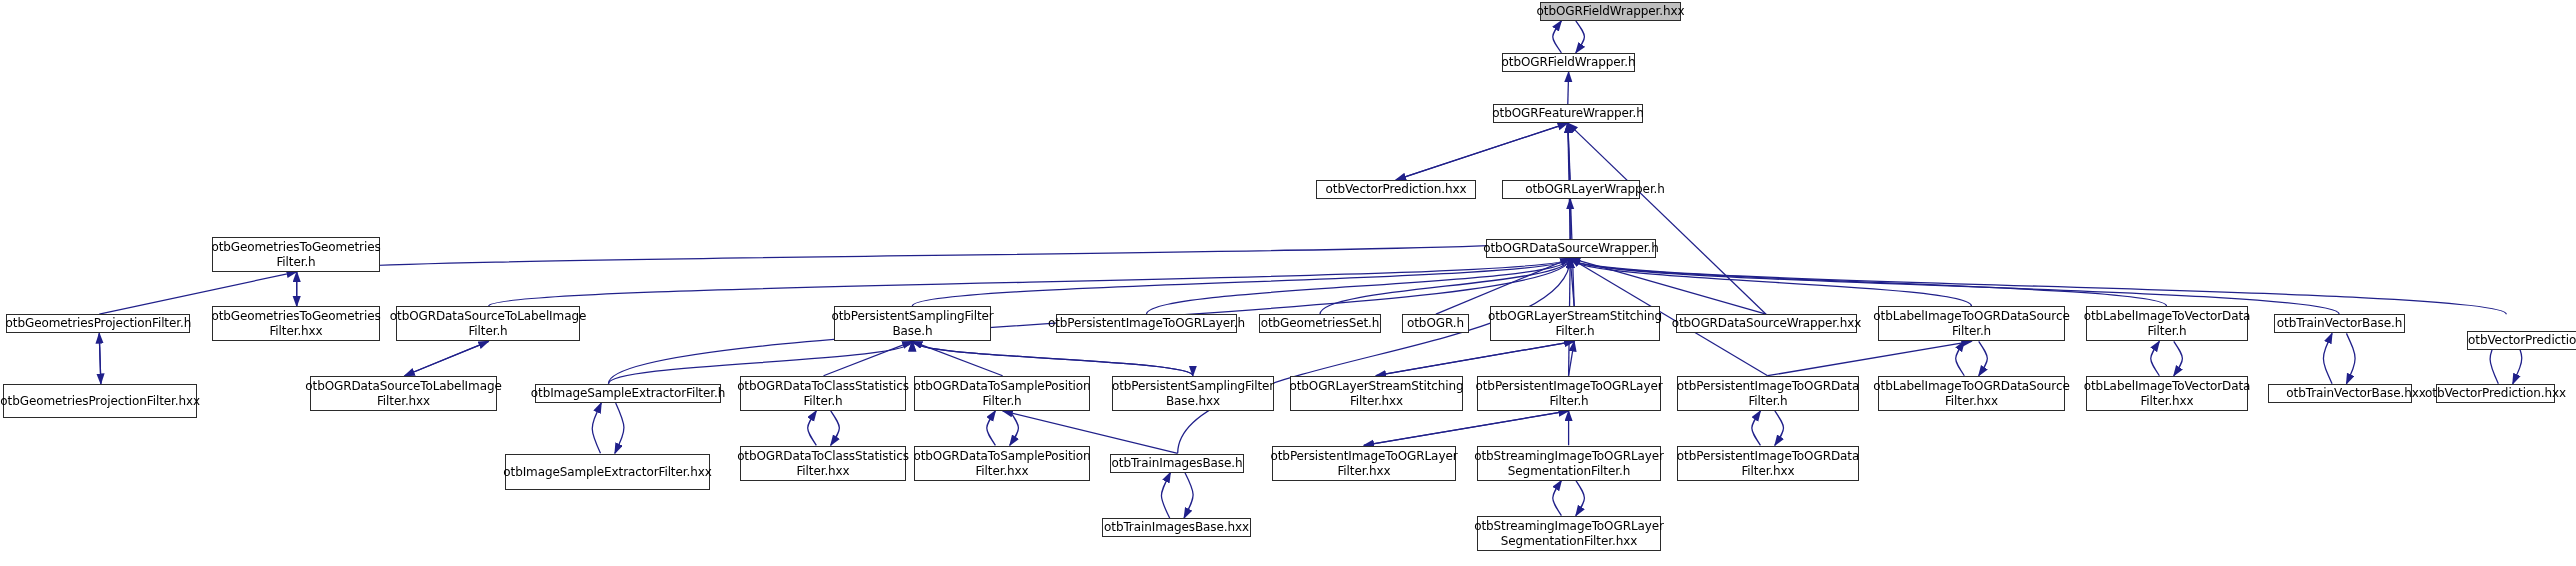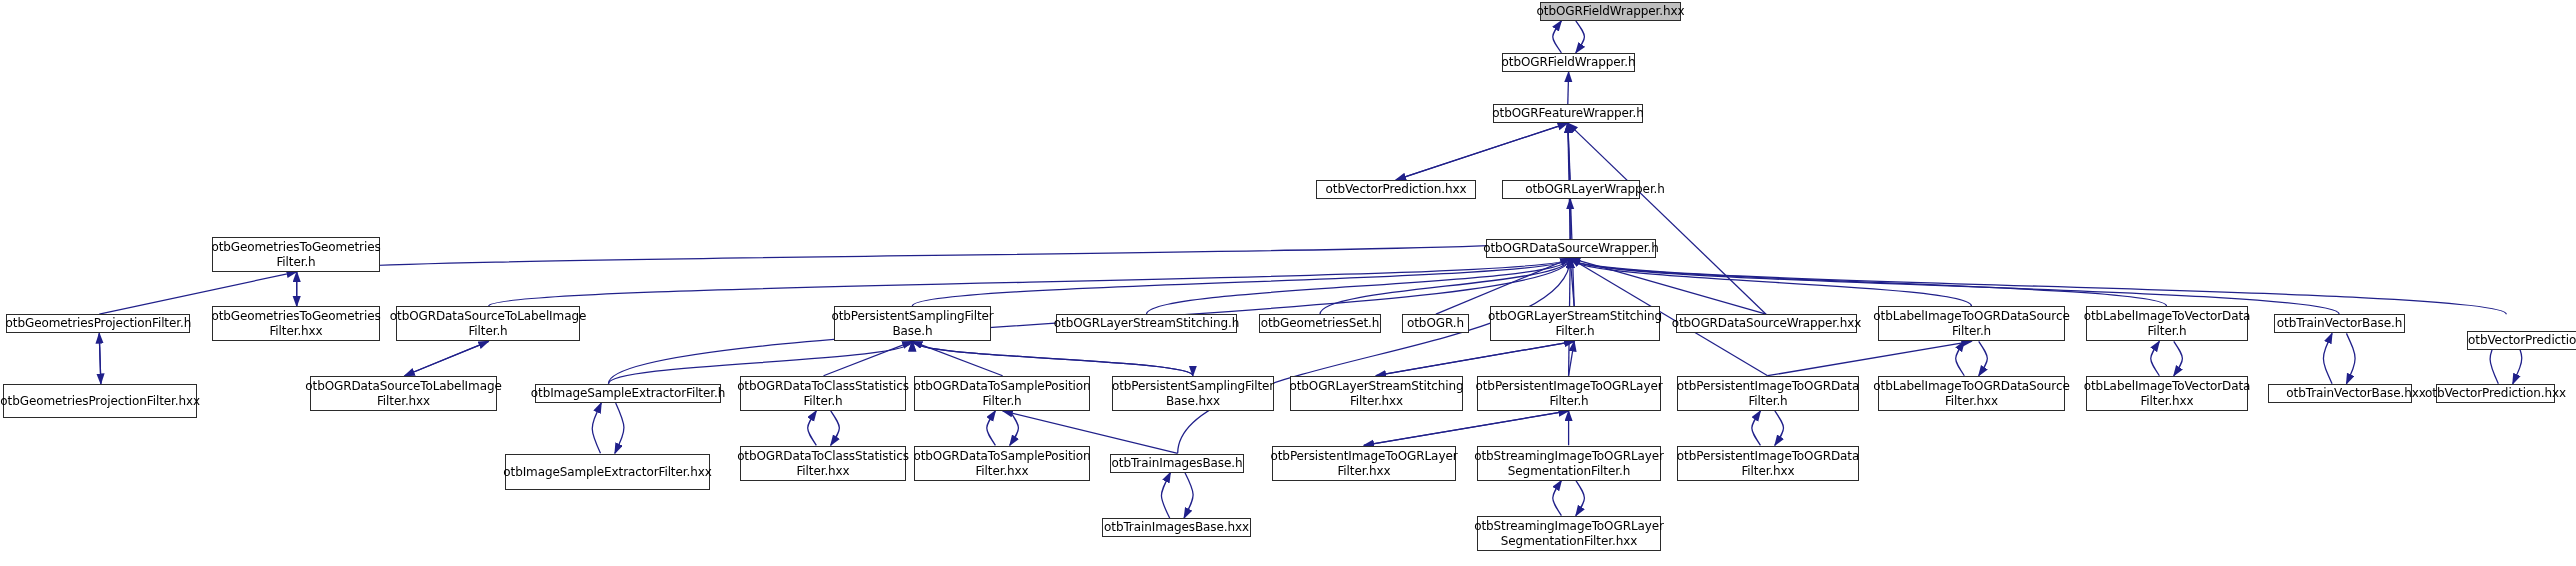--- a/index.html
+++ b/index.html
@@ -132,21 +132,21 @@
       <div class="node" style="left: 1486px; top: 239px; width: 170px; height: 19px;">otbOGRDataSourceWrapper.h</div>
       <div class="node" style="left: 212px; top: 237px; width: 168px; height: 35px;">otbGeometriesToGeometries
 Filter.h</div>
       <div class="node" style="left: 6.4px; top: 314px; width: 184px; height: 19px;">otbGeometriesProjectionFilter.h</div>
       <div class="node" style="left: 212px; top: 306px; width: 168px; height: 35px;">otbGeometriesToGeometries
 Filter.hxx</div>
       <div class="node" style="left: 396px; top: 306px; width: 184px; height: 35px;">otbOGRDataSourceToLabelImage
 Filter.h</div>
       <div class="node" style="left: 834px; top: 306px; width: 157px; height: 35px;">otbPersistentSamplingFilter
 Base.h</div>
-      <div class="node" style="left: 1056px; top: 314px; width: 181px; height: 19px;">otbOGRLayerStreamStitching.h</div>
+      <div class="node" style="left: 1056px; top: 314px; width: 181px; height: 19px;">otbPersistentImageToOGRLayer.h</div>
       <div class="node" style="left: 1259px; top: 314px; width: 122px; height: 19px;">otbGeometriesSet.h</div>
       <div class="node" style="left: 1402px; top: 314px; width: 67px; height: 19px;">otbOGR.h</div>
       <div class="node" style="left: 1490px; top: 306px; width: 170px; height: 35px;">otbOGRLayerStreamStitching
 Filter.h</div>
       <div class="node" style="left: 1676px; top: 314px; width: 181px; height: 19px;">otbOGRDataSourceWrapper.hxx</div>
       <div class="node" style="left: 1878px; top: 306px; width: 187px; height: 35px;">otbLabelImageToOGRDataSource
 Filter.h</div>
       <div class="node" style="left: 2086px; top: 306px; width: 162px; height: 35px;">otbLabelImageToVectorData
 Filter.h</div>
       <div class="node" style="left: 2274px; top: 314px; width: 131px; height: 19px;">otbTrainVectorBase.h</div>

